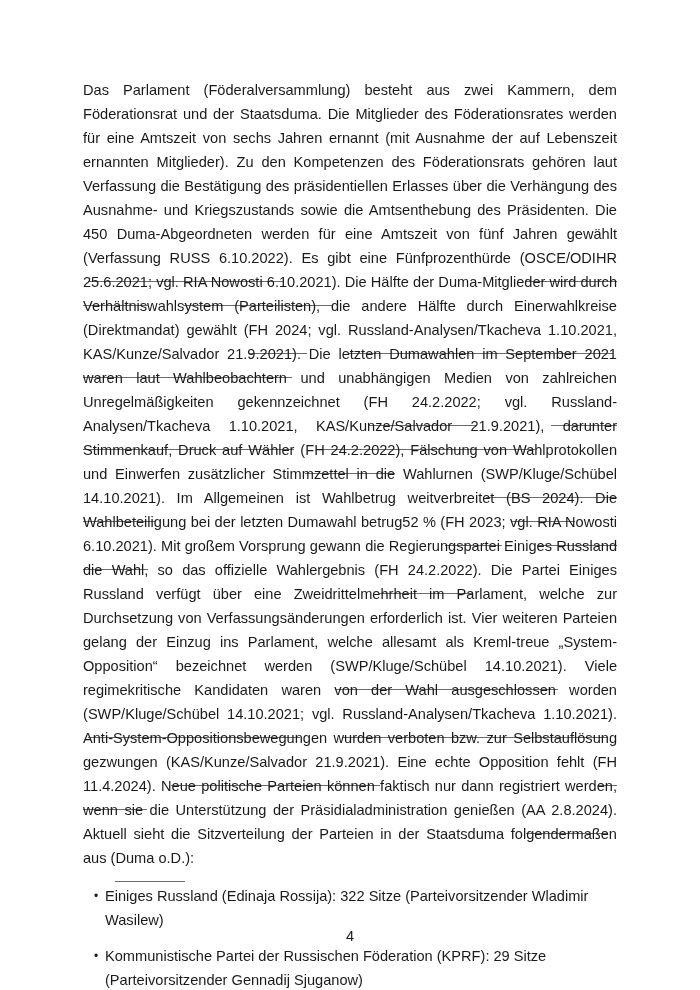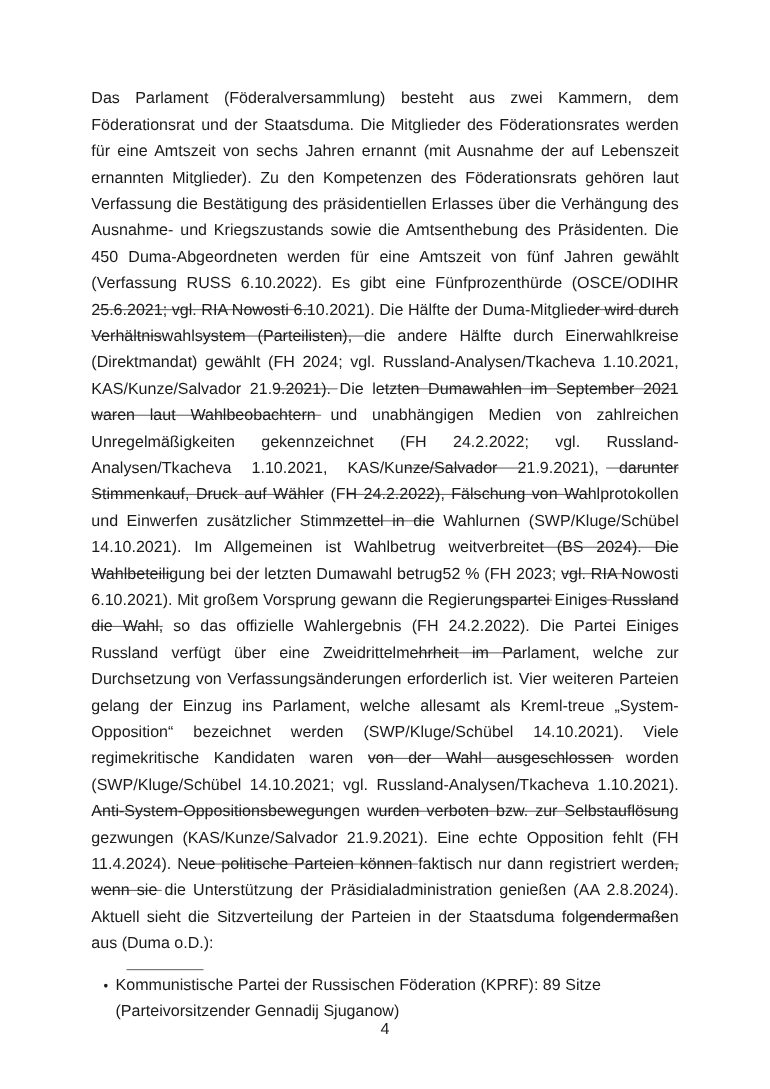--- a/index.html
+++ b/index.html
@@ -23,17 +23,18 @@
     position: absolute; top: 928px; left: 0; width: 700px; text-align: center;
     font-family: "Liberation Sans", sans-serif; font-size: 14.6px; color: #1a1a1a;
   }
 </style>
 </head>
 <body>
 
 <div class="page">
   <p id="para1"><span>Das Parlament (Föderalversammlung) besteht aus zwei Kammern, dem Föderationsrat und der Staatsduma. Die Mitglieder des Föderationsrates werden für eine Amtszeit von sechs Jahren ernannt (mit Ausnahme der auf Lebenszeit ernannten Mitglieder). Zu den Kompetenzen des Föderationsrats gehören laut Verfassung die Bestätigung des präsidentiellen Erlasses über die Verhängung des Ausnahme- und Kriegszustands sowie die Amtsenthebung des Präsidenten. Die 450 Duma-Abgeordneten werden für eine Amtszeit von fünf Jahren gewählt (</span><a class="ref">Verfassung RUSS 6.10.2022</a><span>). Es gibt eine Fünfprozenthürde (</span><a class="ref">OSCE/ODIHR 25.6.2021</a><span>; vgl. </span><a class="ref">RIA Nowosti 6.10.2021</a><span>). Die Hälfte der Duma-Mitglieder wird durch Verhältniswahlsystem (Parteilisten), die andere Hälfte durch Einerwahlkreise (Direktmandat) gewählt (</span><a class="ref">FH 2024</a><span>; vgl. </span><a class="ref">Russland-Analysen/​Tkacheva 1.10.2021</a><span>, </span><a class="ref">KAS/Kunze/Salvador 21.9.2021</a><span>). Die letzten Dumawahlen im September 2021 waren laut Wahlbeobachtern und unabhängigen Medien von zahlreichen Unregelmäßig­keiten gekennzeichnet (</span><a class="ref">FH 24.2.2022</a><span>; vgl. </span><a class="ref">Russland-Analysen/Tkacheva 1.10.2021</a><span>, </span><a class="ref">KAS/Kunze/​Salvador 21.9.2021</a><span>), darunter Stimmenkauf, Druck auf Wähler (</span><a class="ref">FH 24.2.2022</a><span>), Fälschung von Wahlprotokollen und Einwerfen zusätzlicher Stimmzettel in die Wahlurnen (</span><a class="ref">SWP/Kluge/Schübel 14.10.2021</a><span>). Im Allgemeinen ist Wahlbetrug weitverbreitet (</span><a class="ref">BS 2024</a><span>). Die Wahlbeteiligung bei der letzten Dumawahl betrug52 % (</span><a class="ref">FH 2023</a><span>; vgl. </span><a class="ref">RIA Nowosti 6.10.2021</a><span>). Mit großem Vorsprung gewann die Regierungspartei Einiges Russland die Wahl, so das offizielle Wahlergebnis (</span><a class="ref">FH 24.2.2022</a><span>). Die Partei Einiges Russland verfügt über eine Zweidrittelmehrheit im Parlament, welche zur Durchsetzung von Verfassungsänderungen erforderlich ist. Vier weiteren Parteien gelang der Einzug ins Parlament, welche allesamt als Kreml-treue „System-Opposition“ be­zeichnet werden (</span><a class="ref">SWP/Kluge/Schübel 14.10.2021</a><span>). Viele regimekritische Kandidaten waren von der Wahl ausgeschlossen worden (</span><a class="ref">SWP/Kluge/Schübel 14.10.2021</a><span>; vgl. </span><a class="ref">Russland-Ana­lysen/Tkacheva 1.10.2021</a><span>). Anti-System-Oppositionsbewegungen wurden verboten bzw. zur Selbstauflösung gezwungen (</span><a class="ref">KAS/Kunze/Salvador 21.9.2021</a><span>). Eine echte Opposition fehlt (</span><a class="ref">FH 11.4.2024</a><span>). Neue politische Parteien können faktisch nur dann registriert werden, wenn sie die Unterstützung der Präsidialadministration genießen (</span><a class="ref">AA 2.8.2024</a><span>). Aktuell sieht die Sitzvertei­lung der Parteien in der Staatsduma folgendermaßen aus (</span><a class="ref">Duma o.D.</a><span>):</span></p>
   <ul class="seats" id="seatlist">
-      <li><span>Kommunistische Partei der Russischen Föderation (KPRF): 89 Sitze (Parteivorsitzender Gennadij Sjuganow)</span></li>
+      <li><span>Einiges Russland (Edinaja Rossija): 322 Sitze (Parteivorsitzender Wladimir Wasilew)</span></li>
+      <li><span>Kommunistische Partei der Russischen Föderation (KPRF): 29 Sitze (Parteivorsitzender Gennadij Sjuganow)</span></li>
     </ul>
 
 </div>
 <div class="pagenum">4</div>
 
 </body></html>

